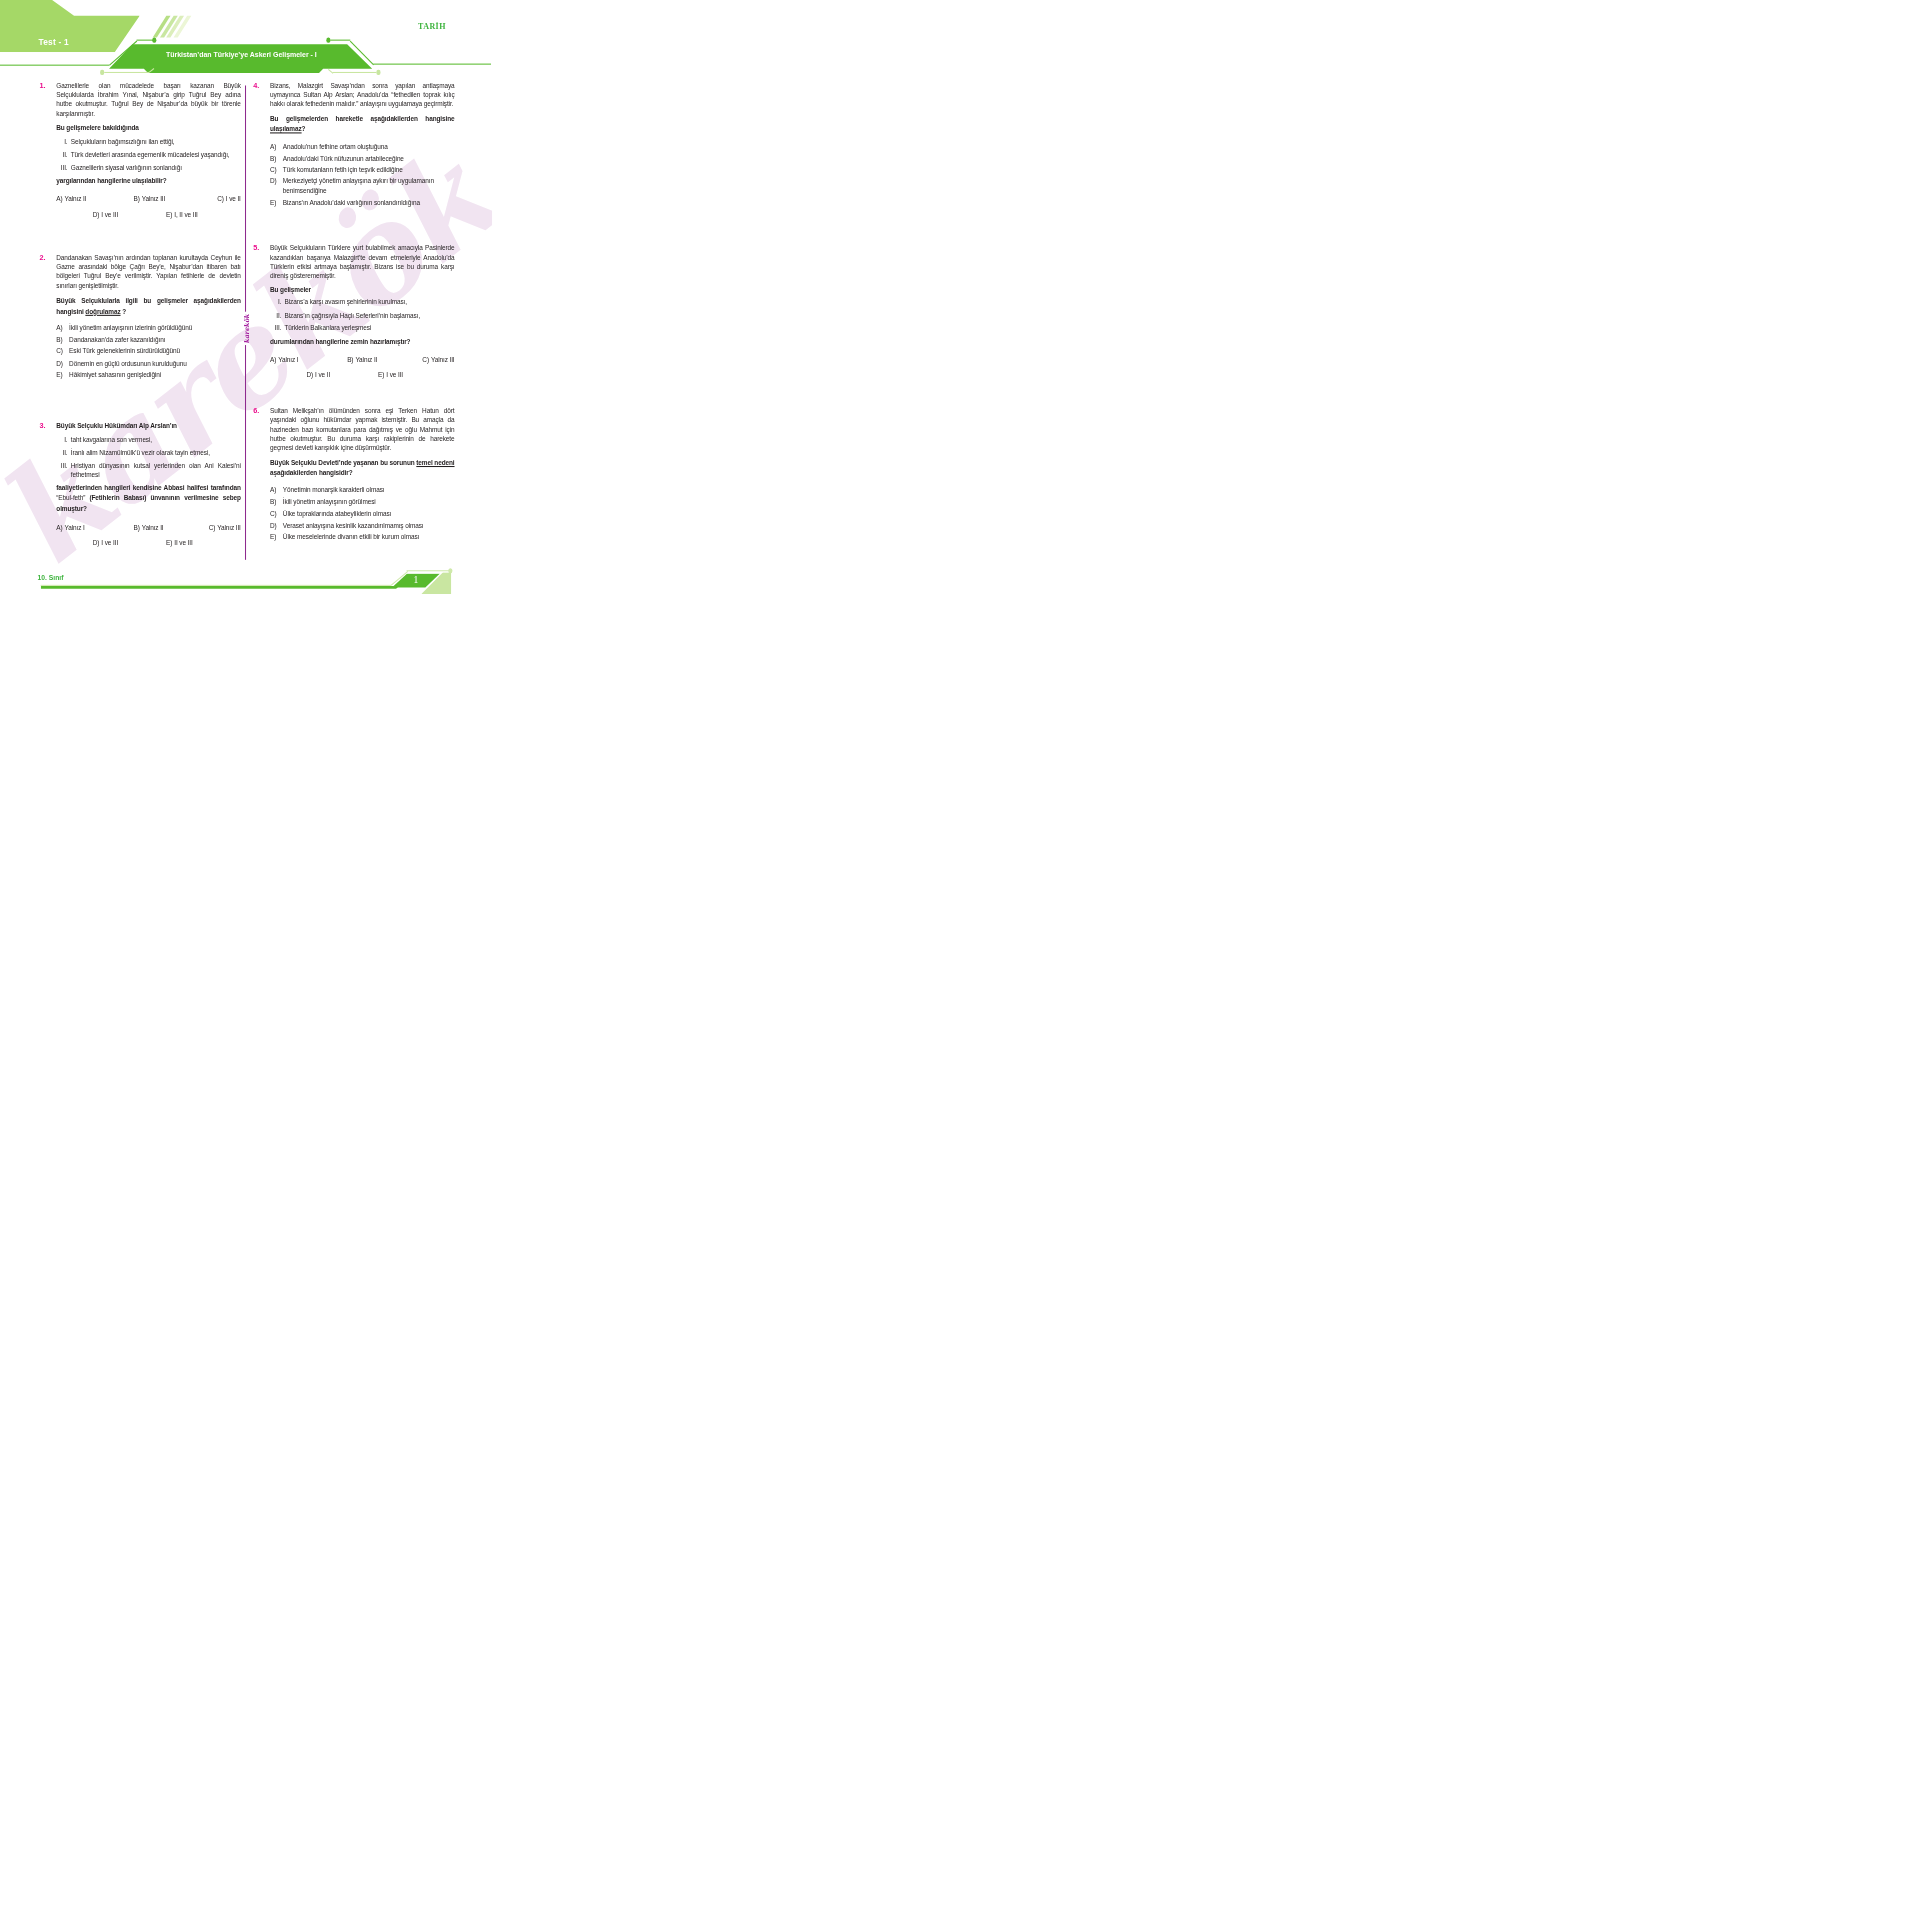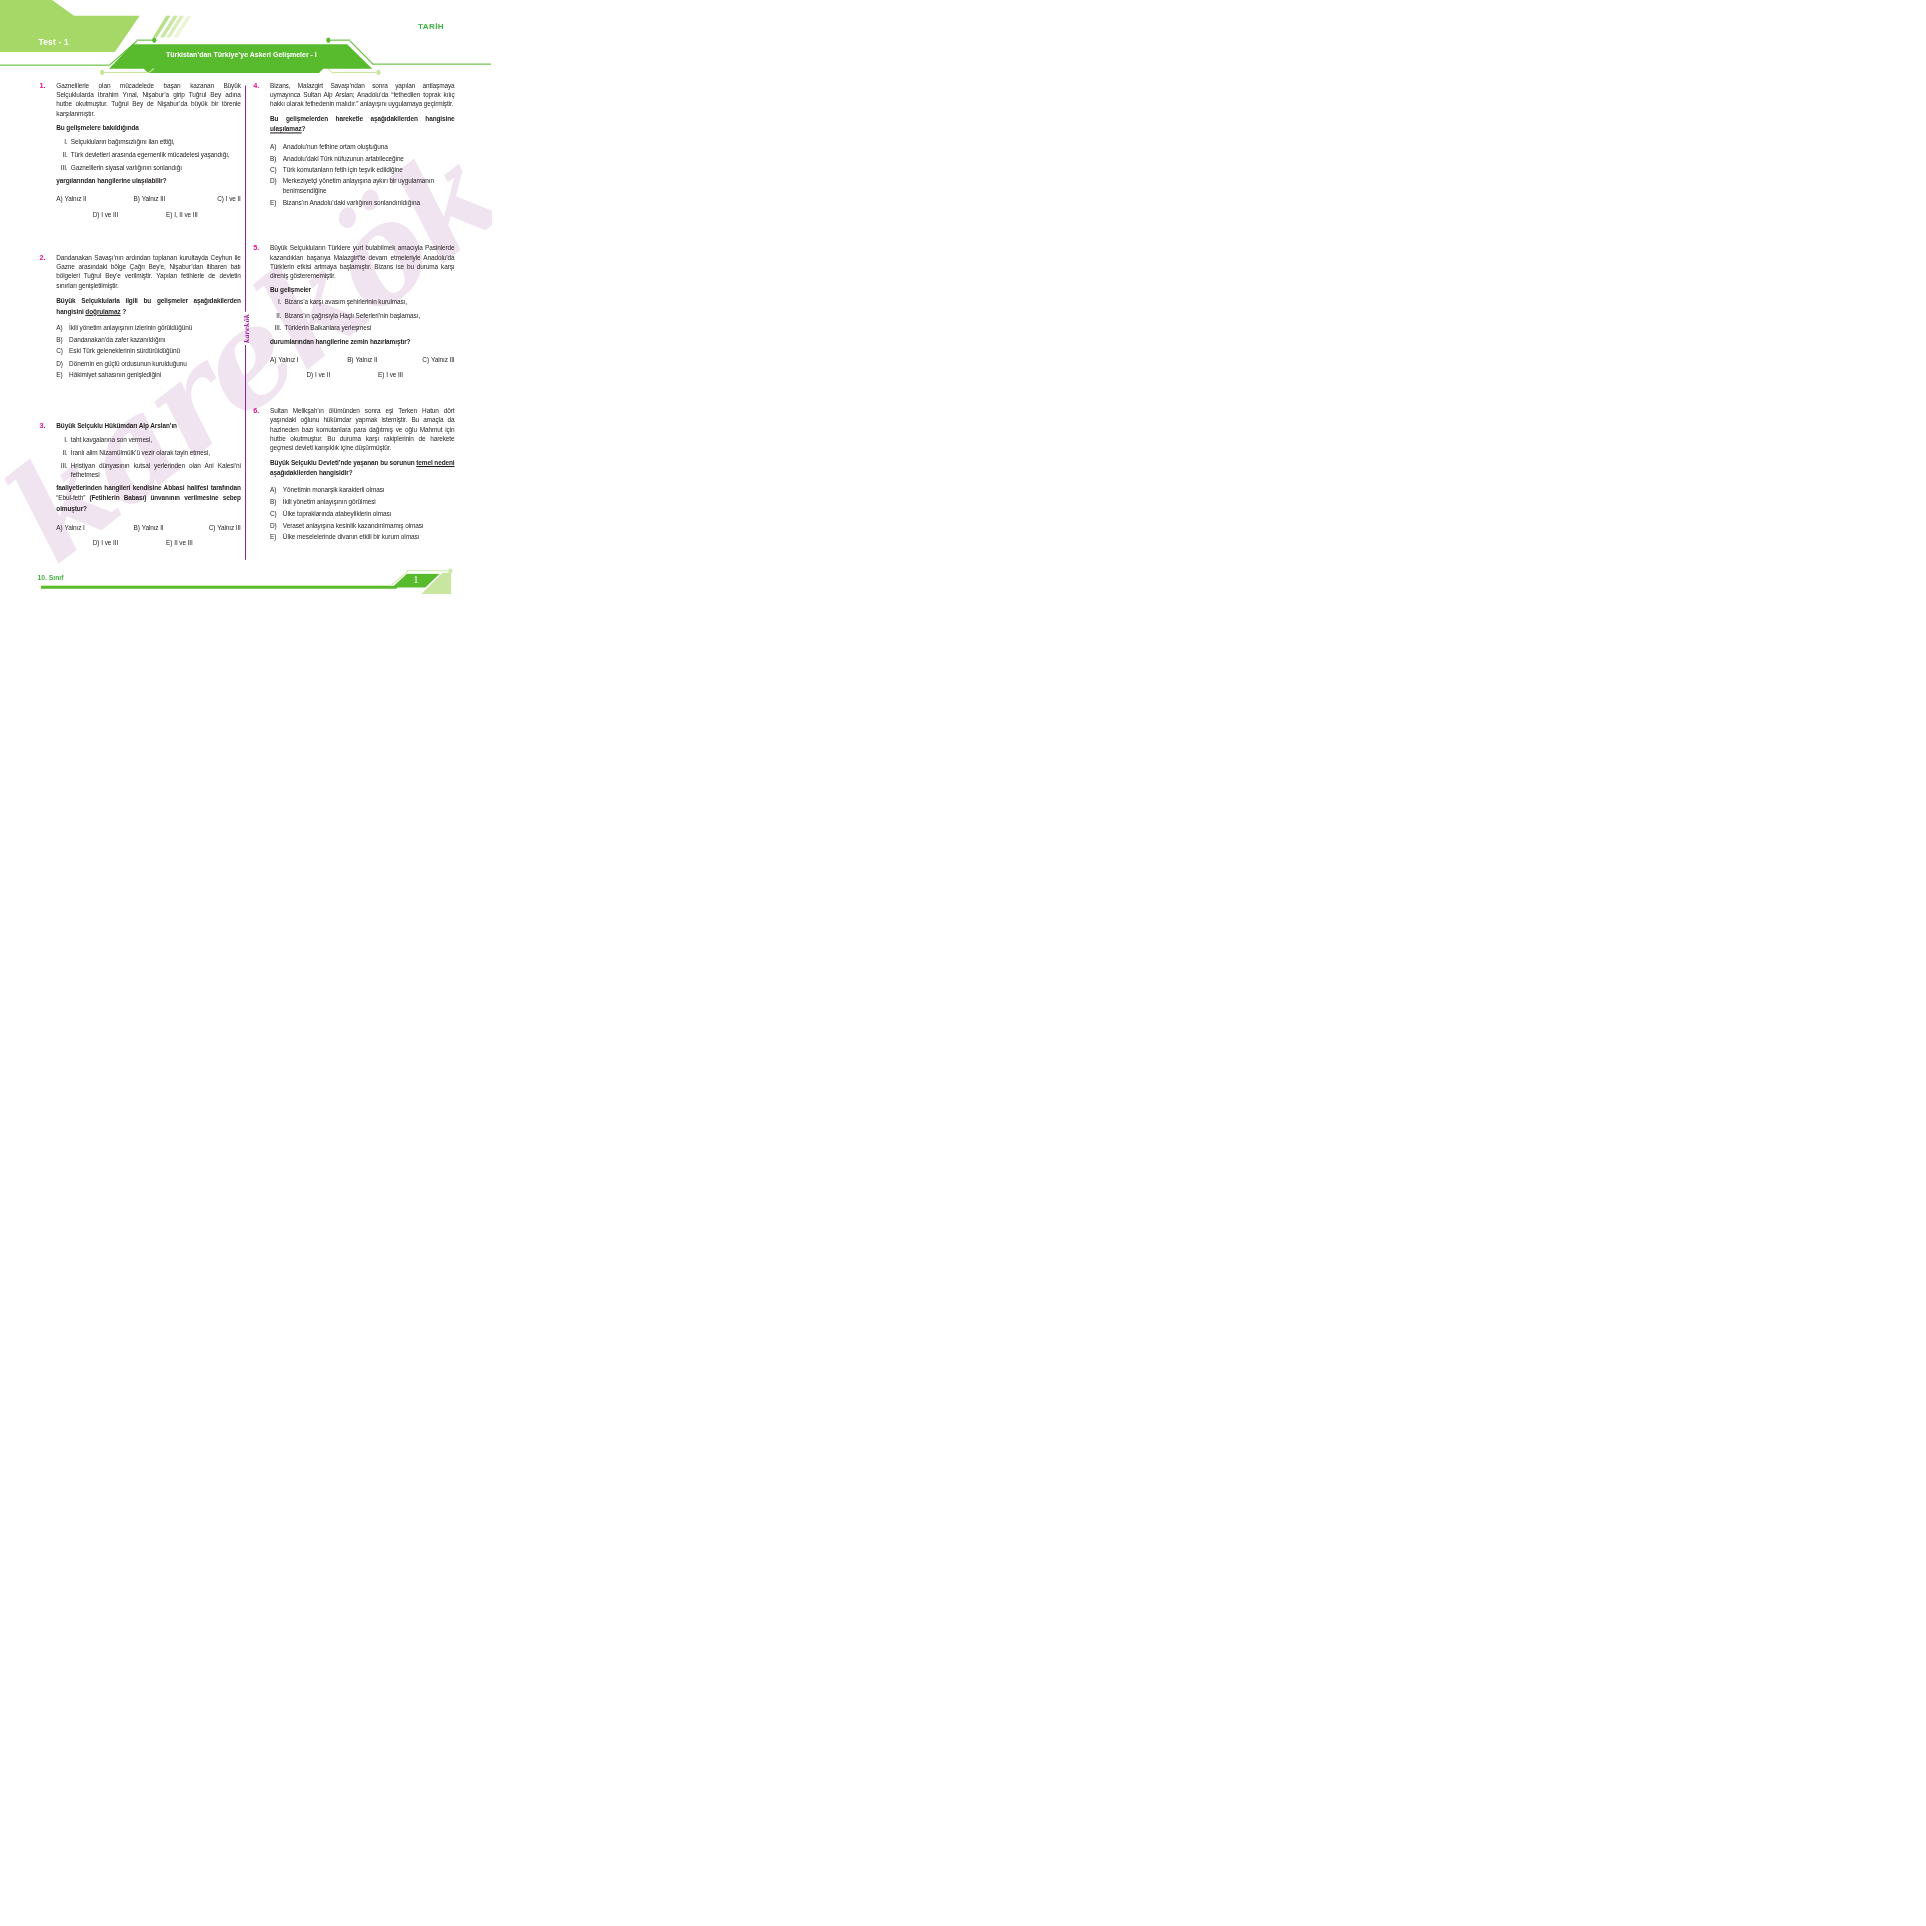--- a/index.html
+++ b/index.html
@@ -32,21 +32,21 @@
   .dlight{width:3.5px;height:4.6px;border-radius:50%;background:#c8e6a0;}
   .dBL{left:96px;top:67px;} .dBR{left:361px;top:67px;}
   .brBLline{left:100px;top:69px;width:43px;}
   .diagBL{left:143px;top:69px;width:5.8px;transform:rotate(-39deg);transform-origin:0 50%;}
   .diagBR{left:315px;top:66px;width:5.8px;transform:rotate(41deg);transform-origin:0 50%;}
   .brBRline{left:319px;top:69px;width:42px;}
   .banner{left:100px;top:39px;width:262px;height:33px;background:#58ba2d;
     clip-path:polygon(27px 3.5px,233px 3.5px,257px 27px,210px 27px,206px 31px,42px 31px,38px 27px,4.6px 27px);}
   .banner-title{left:116px;top:49px;width:231px;text-align:center;color:#fff;
     font-weight:bold;font-size:6.7px;z-index:3;}
-  .tarih{left:401px;top:21px;font-size:7.7px;font-weight:bold;color:#3eb43e;letter-spacing:0.4px;z-index:3;}
+  .tarih{left:401px;top:21px;font-size:7.7px;font-weight:bold;color:#3eb43e;letter-spacing:0.4px;z-index:3;font-family:Liberation Serif, serif;}
   
   .divseg{position:absolute;left:235px;width:0.8px;background:#8e2a8e;z-index:2;}
   .divTop{top:82px;height:217px;} .divBot{top:331px;height:206px;}
   .divlabel{position:absolute;left:236px;top:315px;z-index:2;transform:translate(-50%,-50%) rotate(-90deg);
     font-family:"DejaVu Serif","Liberation Serif",serif;font-style:italic;font-weight:bold;
     font-size:6.2px;color:#a0179b;white-space:nowrap;}
   
   .col{position:absolute;top:77px;width:193px;z-index:3;font-size:6.2px;line-height:9px;letter-spacing:-0.1px;}
   .colL{left:38px;} .colR{left:243px;}
   .q{position:relative;padding-left:16px;}

